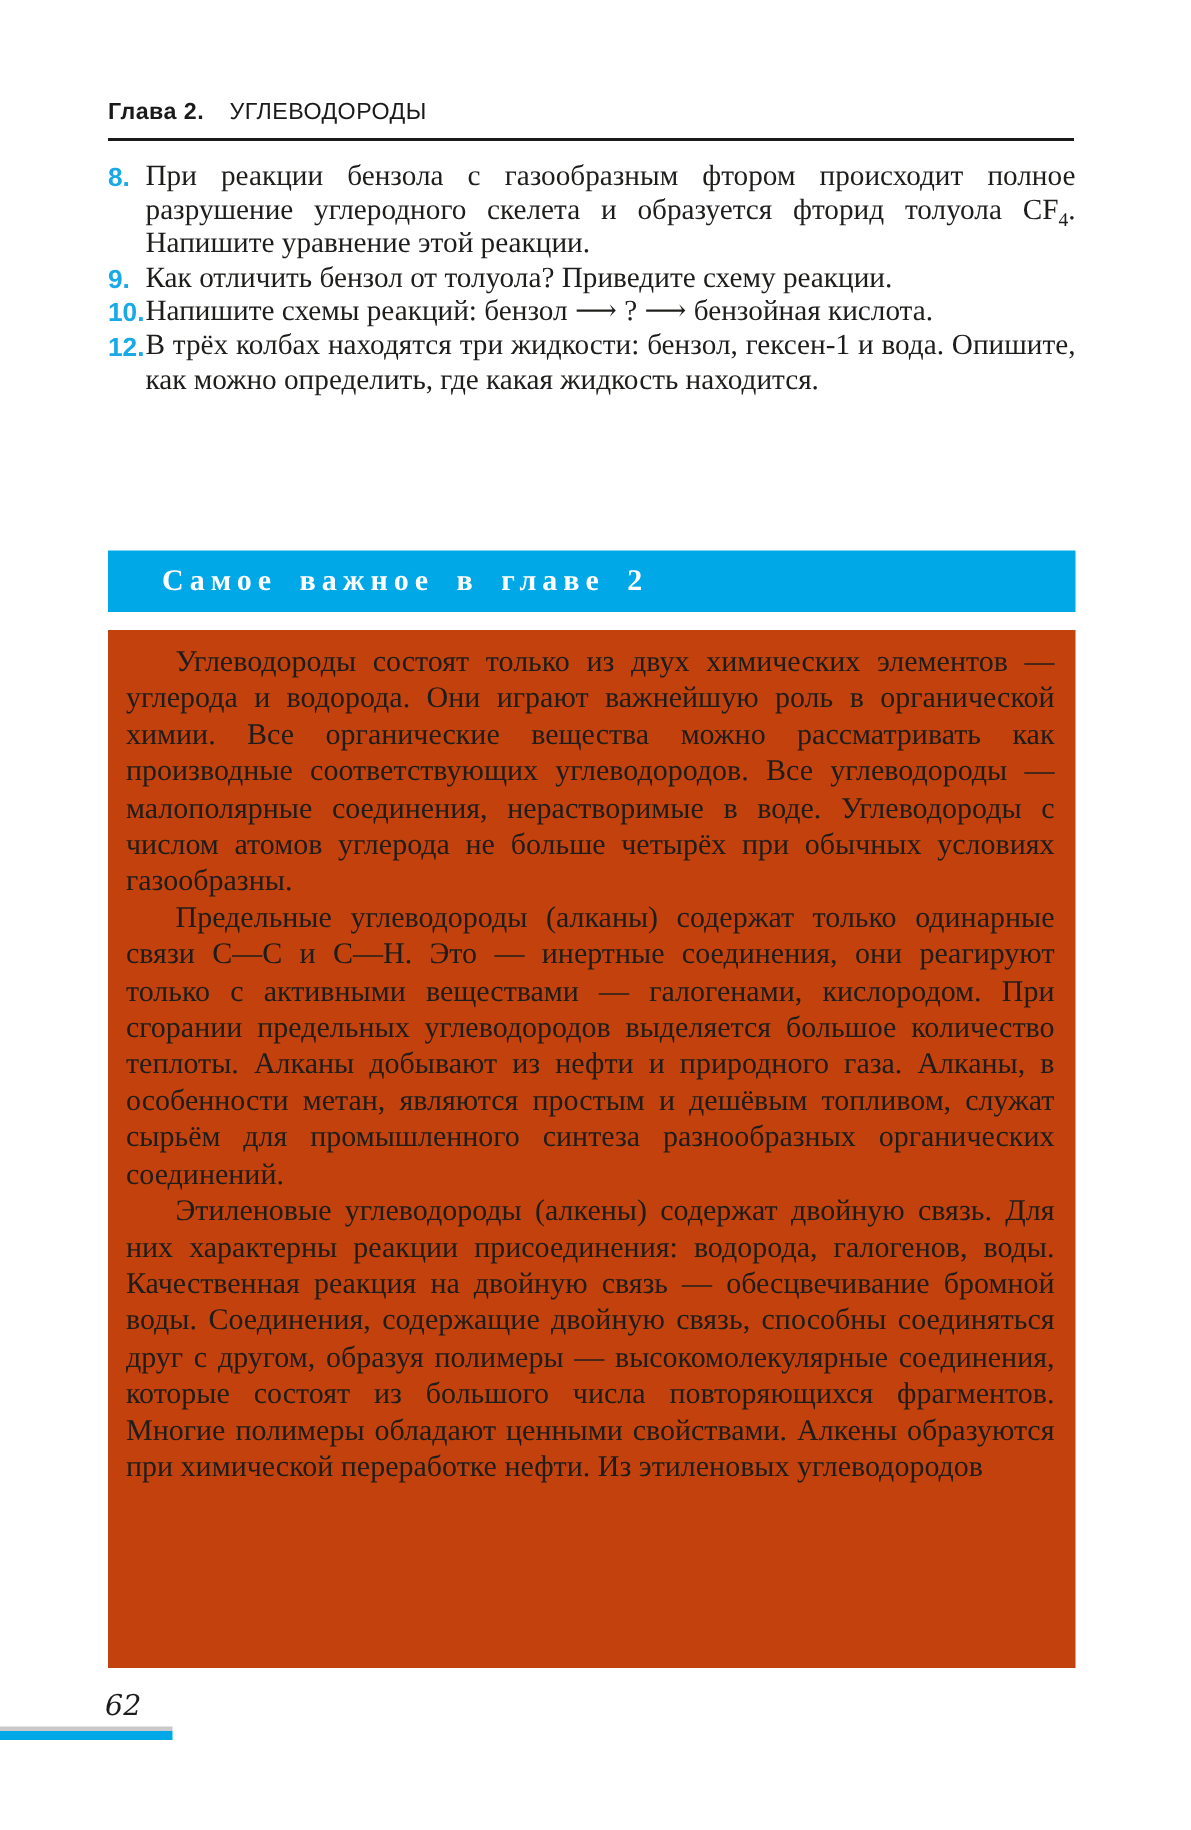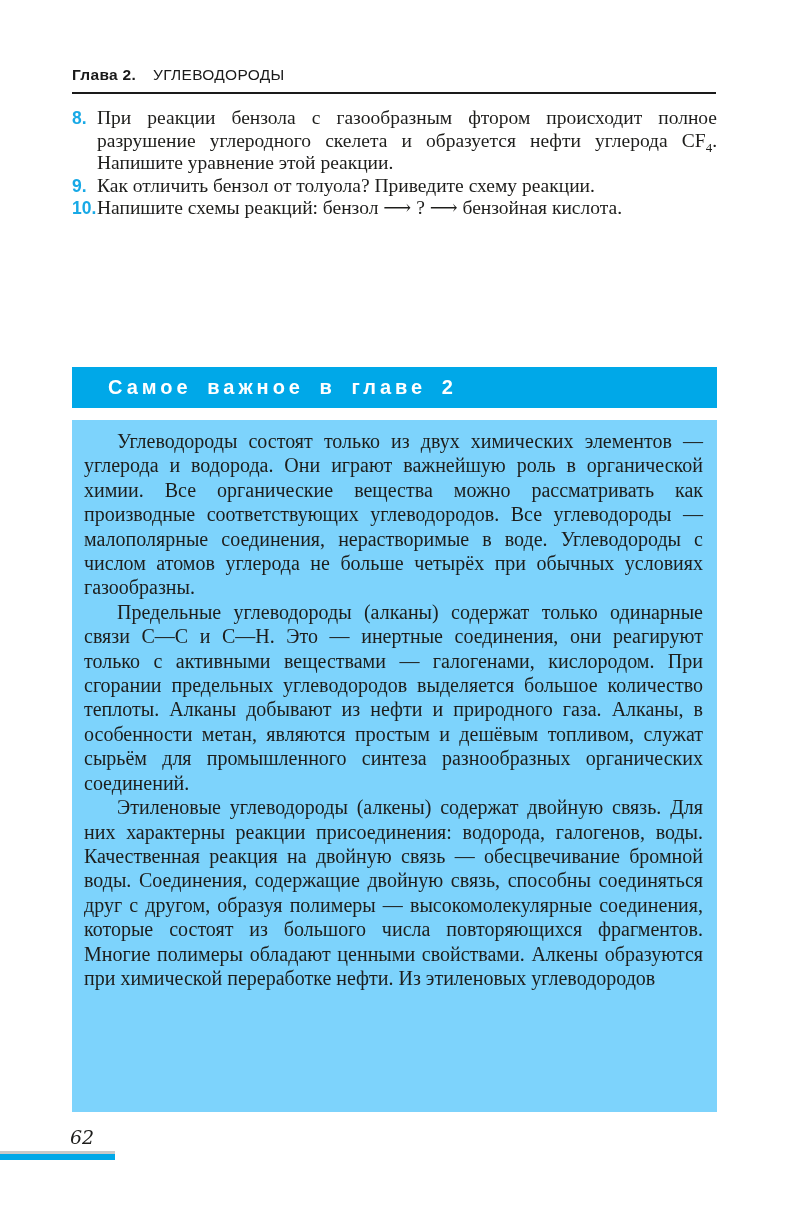--- a/index.html
+++ b/index.html
@@ -67,39 +67,39 @@
   
   .banner {
     position: absolute;
     left: 72px;
     top: 367px;
     width: 645px;
     height: 41px;
     box-sizing: border-box;
     background: #00a8e8;
     color: #ffffff;
-    font-family: Liberation Sans, sans-serif;
+    font-family: Liberation Serif, serif;
     font-weight: bold;
     font-size: 20px;
     line-height: 41px;
     letter-spacing: 0.2em;
     word-spacing: 0.3em;
     padding-left: 36px;
     white-space: nowrap;
   }
 
   
   .summary-box {
     position: absolute;
     left: 72px;
     top: 420px;
     width: 645px;
     min-height: 692px;
     box-sizing: border-box;
-    background: #7dd3fc;
+    background: #c2410c;
     padding: 9px 14px 14px 12px;
     font-size: 20px;
     line-height: 24.4px;
   }
   .summary-box p {
     margin: 0;
     text-indent: 33px;
     text-align: justify;
   }
 
@@ -135,34 +135,38 @@
 <body>
 
 <div class="chapter-header">
   <span class="label">Глава 2.</span><span class="title">УГЛЕВОДОРОДЫ</span>
 </div>
 
 <div class="questions">
 
   <div class="q">
     <span class="q-num">8.</span>
-    <div class="q-text"><span>При реакции бензола с газообразным фтором происходит полное разрушение углеродного скелета и образуется нефти углерода CF</span><sub>4</sub><span>. Напишите уравнение этой реакции.</span></div>
+    <div class="q-text"><span>При реакции бензола с газообразным фтором происходит полное разрушение углеродного скелета и образуется фторид толуола CF</span><sub>4</sub><span>. Напишите уравнение этой реакции.</span></div>
   </div>
 
   <div class="q">
     <span class="q-num">9.</span>
     <div class="q-text">Как отличить бензол от толуола? Приведите схему реакции.</div>
   </div>
 
   <div class="q">
     <span class="q-num">10.</span>
     <div class="q-text">Напишите схемы реакций: бензол ⟶ ? ⟶ бензойная кислота.</div>
   </div>
 
 
+  <div class="q">
+    <span class="q-num">12.</span>
+    <div class="q-text">В трёх колбах находятся три жидкости: бензол, гексен-1 и вода. Опишите, как можно определить, где какая жидкость находится.</div>
+  </div>
 
 
 </div>
 
 <div class="banner">Самое важное в главе 2</div>
 
 <div class="summary-box">
   <p>Углеводороды состоят только из двух химических элементов — углерода и водорода. Они играют важнейшую роль в органической химии. Все органические вещества можно рассматривать как производные соответствующих углеводородов. Все углеводороды — малополярные соединения, нерастворимые в воде. Углеводороды с числом атомов углерода не больше четырёх при обычных условиях газообразны.</p>
   <p>Предельные углеводороды (алканы) содержат только одинарные связи C—C и C—H. Это — инертные соединения, они реагируют только с активными веществами — галогенами, кислородом. При сгорании предельных углеводородов выделяется большое количество теплоты. Алканы добывают из нефти и природного газа. Алканы, в особенности метан, являются простым и дешёвым топливом, служат сырьём для промышленного синтеза разнообразных органических соединений.</p>
   <p>Этиленовые углеводороды (алкены) содержат двойную связь. Для них характерны реакции присоединения: водорода, галогенов, воды. Качественная реакция на двойную связь — обесцвечивание бромной воды. Соединения, содержащие двойную связь, способны соединяться друг с другом, образуя полимеры — высокомолекулярные соединения, которые состоят из большого числа повторяющихся фрагментов. Многие полимеры обладают ценными свойствами. Алкены образуются при химической переработке нефти. Из этиленовых углеводородов</p>

